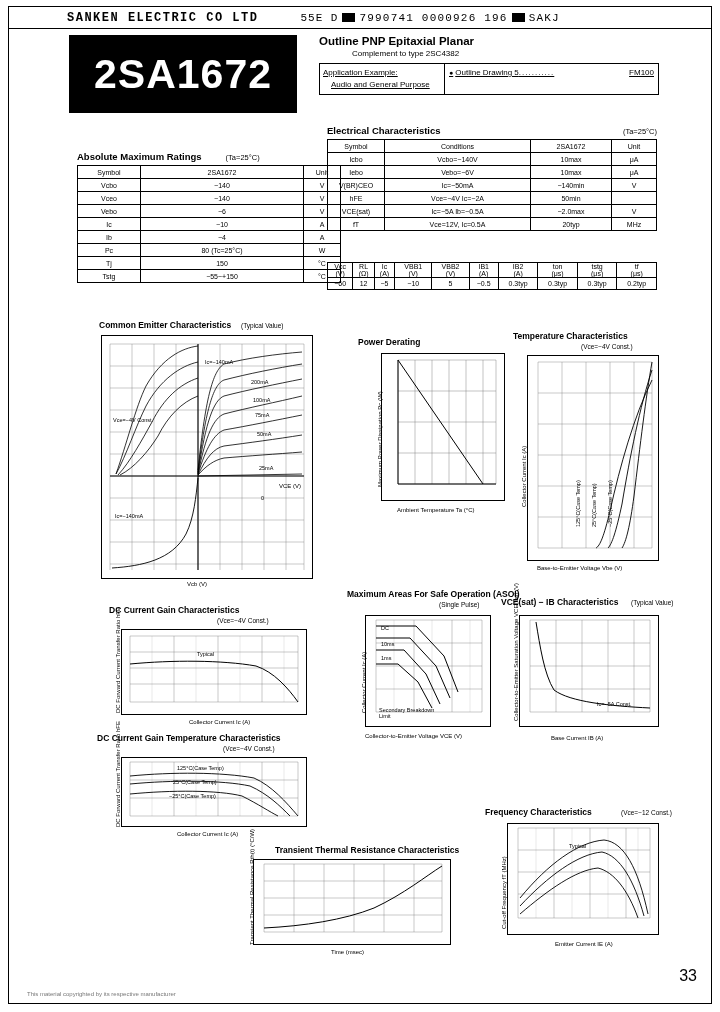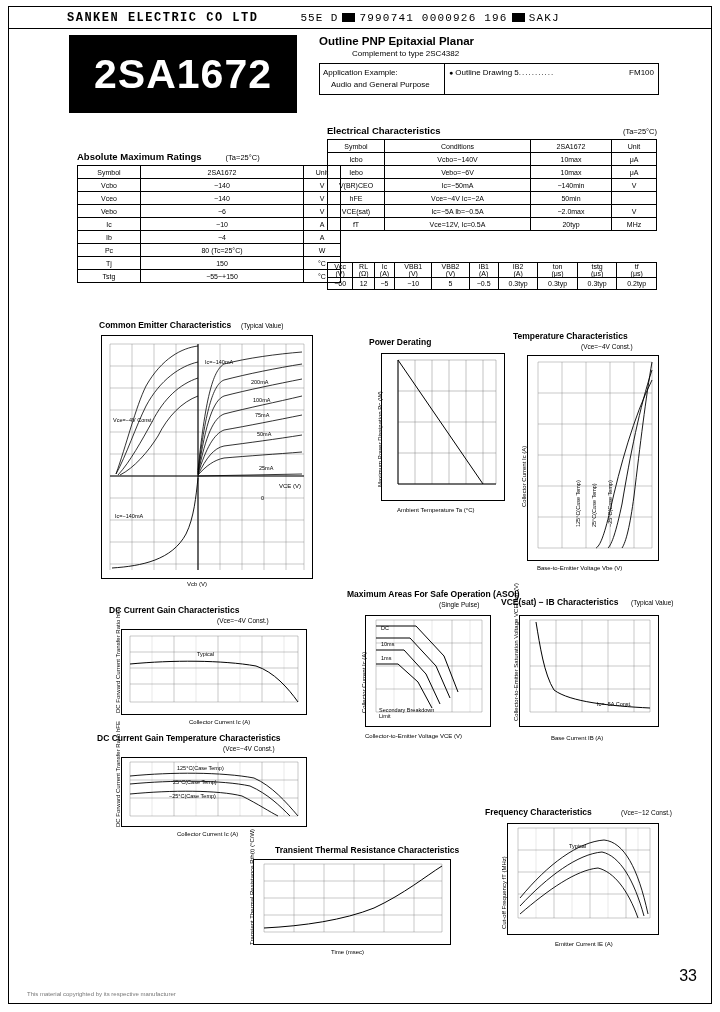--- a/index.html
+++ b/index.html
@@ -33,21 +33,21 @@
   .logo{
     position:absolute;left:60px;top:28px;width:228px;height:78px;background:#000;
     color:#fff;display:flex;align-items:center;justify-content:center;
   }
   .logo span{font-size:41px;font-weight:bold;letter-spacing:1px;font-family:"Liberation Sans",sans-serif;}
 
   .rt{position:absolute;left:310px;top:28px;width:340px;}
   .rt .t1{font-size:11.5px;font-weight:bold;}
   .rt .t2{font-size:8px;margin-top:2px;margin-left:33px;}
   .appbox{margin-top:5px;border:1px solid #000;display:flex;font-size:8px;}
-  .appbox .l{width:118px;border-right:1px solid #000;padding:3px 3px;line-height:1.5;}
+  .appbox .l{width:118px;border-right:1px solid #000;padding:3px 3px;line-height:1.5;text-decoration:underline;}
   .appbox .r{flex:1;padding:3px 4px;line-height:1.5;}
   .appbox .r .dots{letter-spacing:1px;}
 
   table{border-collapse:collapse;font-size:7px;}
   table td,table th{border:1px solid #000;text-align:center;padding:0;height:12px;font-weight:normal;}
 
   
   .amr{position:absolute;left:68px;top:144px;width:264px;}
   .amr .cap{display:flex;align-items:baseline;}
   .amr .cap .ttl{font-size:9.5px;font-weight:bold;}
@@ -99,21 +99,21 @@
 
   <div class="rt">
     <div class="t1">Outline PNP Epitaxial Planar</div>
     <div class="t2">Complement to type 2SC4382</div>
     <div class="appbox">
       <div class="l">
         <div>Application Example:</div>
         <div style="padding-left:8px">Audio and General Purpose</div>
       </div>
       <div class="r">
-        <div style="display:flex;align-items:baseline;">
+        <div style="display:flex;align-items:baseline;text-decoration:underline;">
           <span style="font-size:7px;margin-right:2px;">●</span>
           <span>Outline Drawing 5</span>
           <span class="dots">...........</span>
           <span style="margin-left:auto">FM100</span>
         </div>
       </div>
     </div>
   </div>
 
   <div class="amr">
@@ -346,21 +346,21 @@
   <div class="anno" style="left:242px;top:372px;">200mA</div>
   <div class="anno" style="left:244px;top:390px;">100mA</div>
   <div class="anno" style="left:246px;top:405px;">75mA</div>
   <div class="anno" style="left:248px;top:424px;">50mA</div>
   <div class="anno" style="left:250px;top:458px;">25mA</div>
   <div class="anno" style="left:252px;top:488px;">0</div>
   <div class="anno" style="left:106px;top:506px;">Ic=−140mA</div>
   <div class="axlbl" style="left:270px;top:476px;">VCE (V)</div>
   <div class="axlbl" style="left:178px;top:574px;">Vcb (V)</div>
 
-  <div class="ctitle" style="left:360px;top:330px;">Power Derating</div>
+  <div class="ctitle" style="left:349px;top:330px;">Power Derating</div>
   <div class="chart" style="left:372px;top:346px;width:124px;height:148px;">
     <svg width="122" height="146" viewBox="0 0 122 146">
       <g stroke="#000" stroke-width="0.4" fill="none" opacity="0.6">
         <line x1="16" y1="6" x2="16" y2="130"></line>
           <line x1="33" y1="6" x2="33" y2="130"></line>
         <line x1="50" y1="6" x2="50" y2="130"></line>
           <line x1="67" y1="6" x2="67" y2="130"></line>
         <line x1="84" y1="6" x2="84" y2="130"></line>
           <line x1="101" y1="6" x2="101" y2="130"></line>
         <line x1="114" y1="6" x2="114" y2="130"></line>

